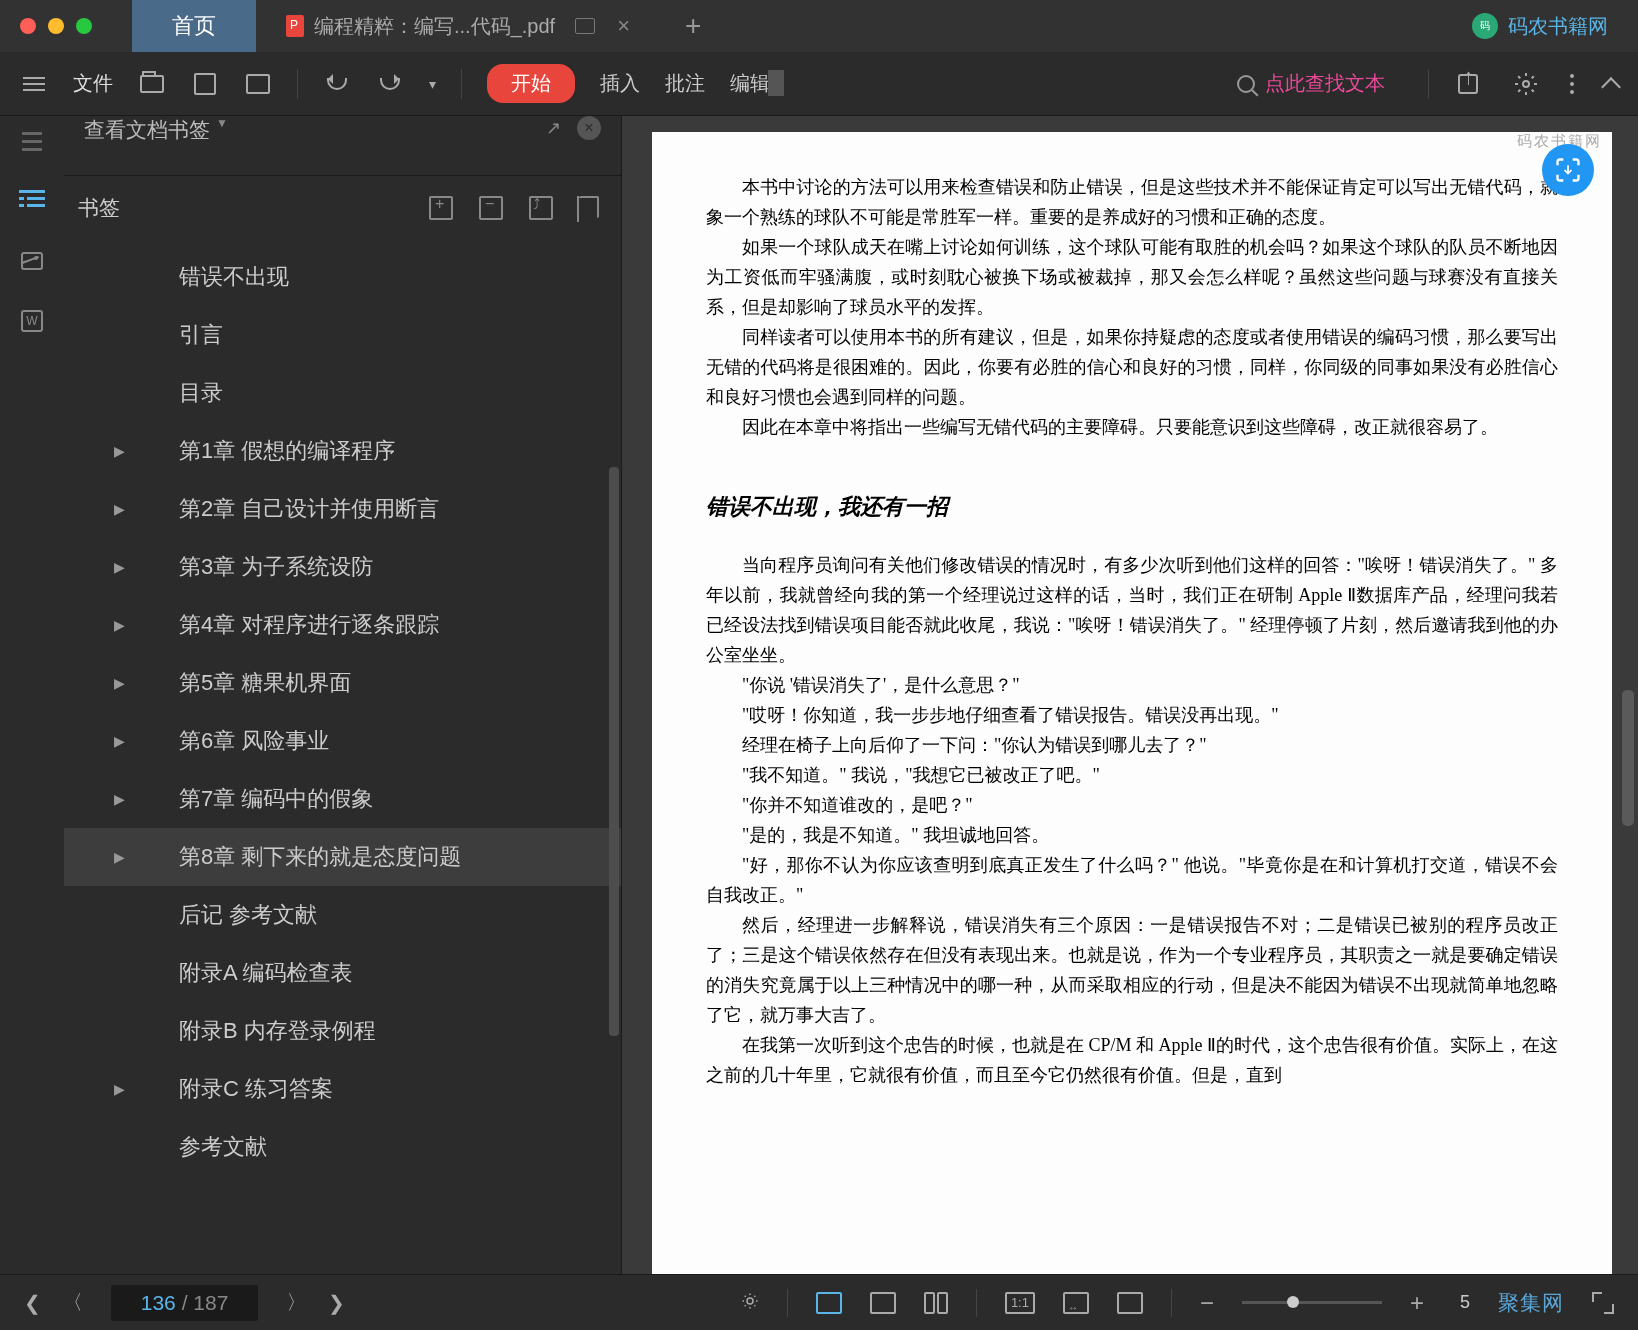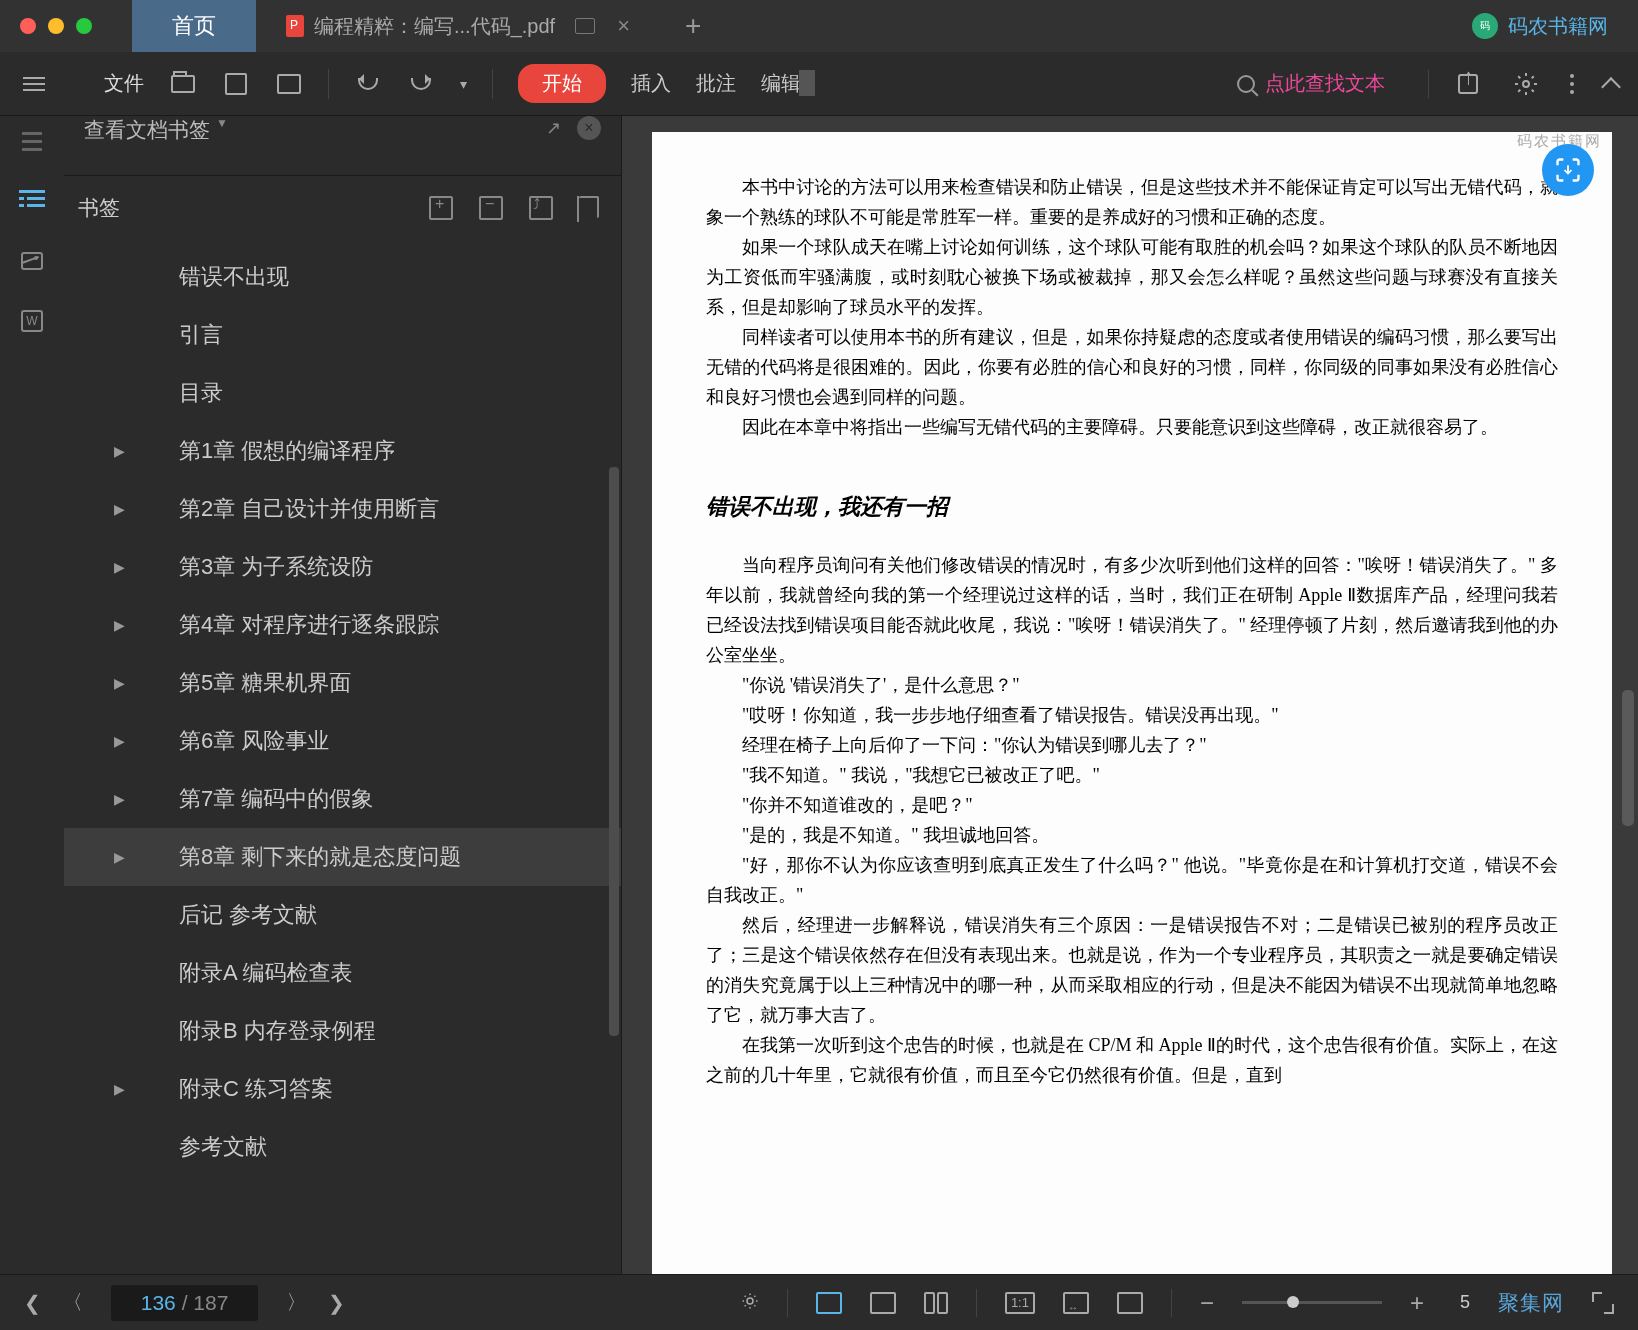--- a/index.html
+++ b/index.html
@@ -20,21 +20,21 @@
 .tab-monitor-icon { width: 20px; height: 16px; border: 1.5px solid #777; border-radius: 2px; margin-left: 10px; }
 .tab-close { color: #888; font-size: 22px; margin-left: 12px; }
 .tab-new { color: #999; font-size: 28px; padding: 0 25px; }
 .title-right { margin-left: auto; display: flex; align-items: center; gap: 10px; padding-right: 30px; }
 .brand-badge { width: 26px; height: 26px; background: #2aa876; border-radius: 50%; font-size: 10px; color: #fff; display: flex; align-items: center; justify-content: center; }
 .brand-text { font-size: 20px; color: #5ab5e8; }
 
 
 .toolbar { height: 64px; background: #2b2b2b; border-bottom: 1px solid #1a1a1a; display: flex; align-items: center; padding: 0 20px; gap: 25px; }
 .tb-icon { width: 28px; height: 28px; display: flex; align-items: center; justify-content: center; color: #aaa; font-size: 22px; cursor: pointer; }
-.tb-text { color: #ddd; font-size: 20px; margin-left: 31px; }
+.tb-text { color: #ddd; font-size: 20px; }
 .tb-hamburger { display: flex; flex-direction: column; gap: 4px; }
 .tb-hamburger span { width: 22px; height: 2px; background: #aaa; }
 .tb-divider { width: 1px; height: 30px; background: #444; }
 .tb-start-btn { background: #e8453c; color: #fff; padding: 6px 24px; border-radius: 16px; font-size: 20px; }
 .tb-menu-item { font-size: 20px; color: #ccc; }
 .tb-edit-hl { padding: 2px 5px; }
 .tb-spacer { flex: 1; }
 .tb-search { display: flex; align-items: center; gap: 10px; color: #ec4899; font-size: 20px; margin-right: 18px; }
 .tb-search-icon { width: 18px; height: 18px; border: 2px solid #999; border-radius: 50%; position: relative; }
 .tb-search-icon::after { content: ""; position: absolute; width: 8px; height: 2px; background: #999; bottom: -3px; right: -6px; transform: rotate(45deg); }

